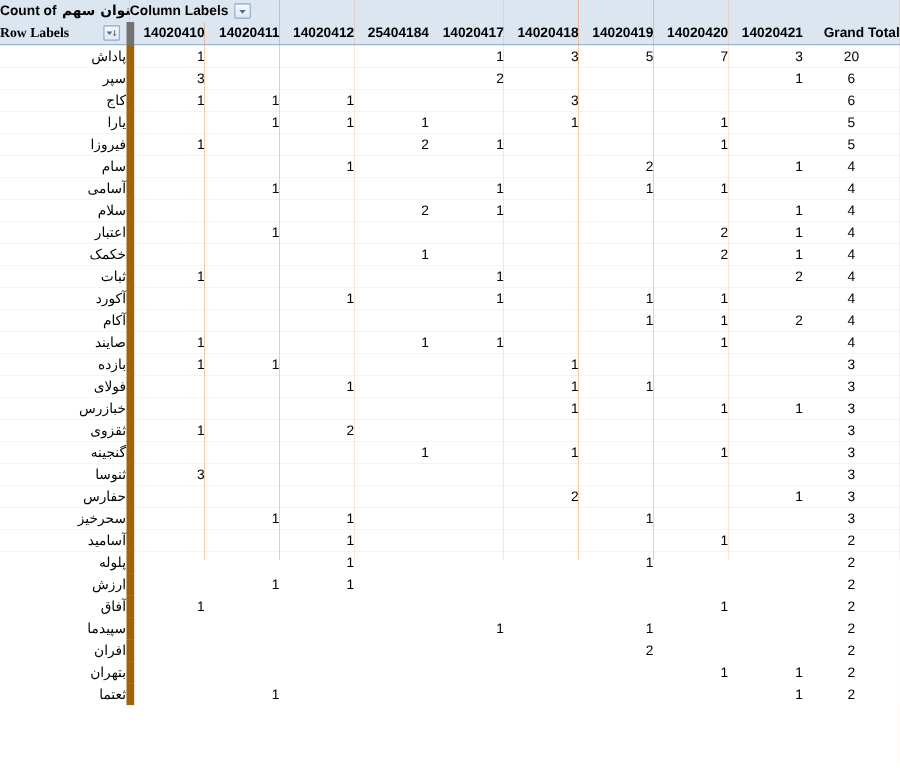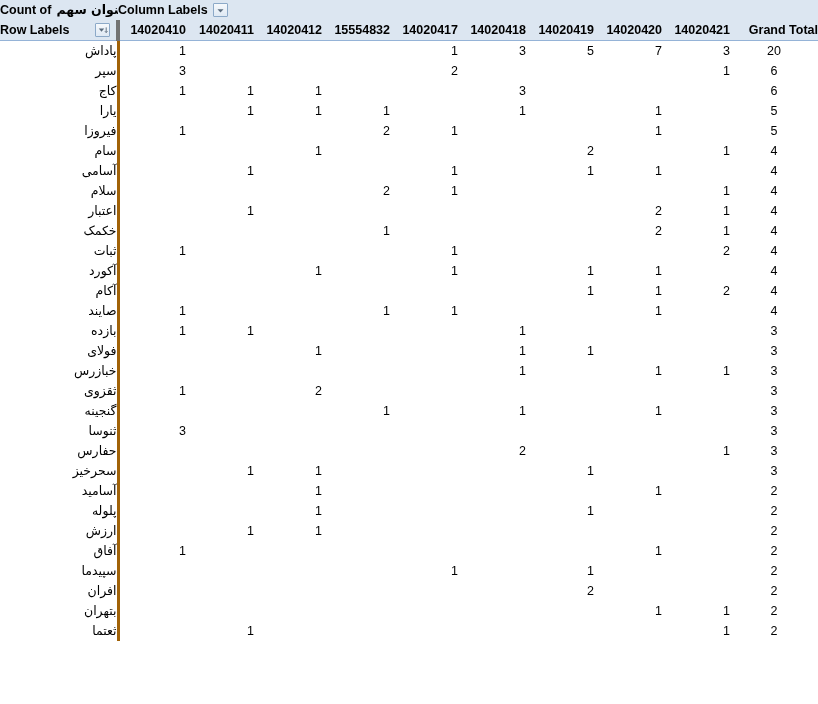--- a/index.html
+++ b/index.html
@@ -53,21 +53,22 @@
     text-align: left;
     padding-left: 3px;
   }
   th.colfield-title {
     text-align: left;
     padding-left: 3px;
   }
   th.rowfield-title {
     text-align: left;
     padding-left: 3px;
-    border-right: 4px solid #737373;
+    border-right: 7px solid #737373;
+    font-family: Liberation Serif, serif;
   }
   th.col-head {
     text-align: right;
     padding-right: 4px;
   }
   th.grand-head {
     text-align: right;
     padding-right: 4px;
   }
   th.blank-head {
@@ -114,21 +115,21 @@
   
   tr.data-row td {
     height: 20px;
     line-height: 20px;
     background: #ffffff;
     font-size: 12.5px;
   }
   td.row-label {
     text-align: right;
     padding-right: 4px;
-    border-right: 3px solid #a16207;
+    border-right: 7px solid #a16207;
     font-family: "DejaVu Sans", sans-serif;
     direction: rtl;
     unicode-bidi: embed;
     font-size: 12px;
   }
   td.num {
     text-align: right;
     padding-right: 4px;
     font-size: 12.5px;
     color: #000;
@@ -194,21 +195,21 @@
               <svg width="10" height="9" viewBox="0 0 10 9" aria-hidden="true">
                 <path d="M0.8 2.6 L6.2 2.6 L3.5 5.8 Z" fill="#5a6b7d"></path>
                 <path d="M8.2 1.4 L8.2 6.4 M6.9 5.2 L8.2 6.6 L9.5 5.2" stroke="#5a6b7d" stroke-width="0.9" fill="none"></path>
               </svg>
             </span>
           </span>
         </th>
         <th class="col-head">14020410</th>
         <th class="col-head">14020411</th>
         <th class="col-head">14020412</th>
-        <th class="col-head">15554832</th>
+        <th class="col-head">25404184</th>
         <th class="col-head">14020417</th>
         <th class="col-head">14020418</th>
         <th class="col-head">14020419</th>
         <th class="col-head">14020420</th>
         <th class="col-head">14020421</th>
         <th class="grand-head">Grand Total</th>
       </tr>
     </thead>
     <tbody id="pivot-body">
         <tr class="data-row">

